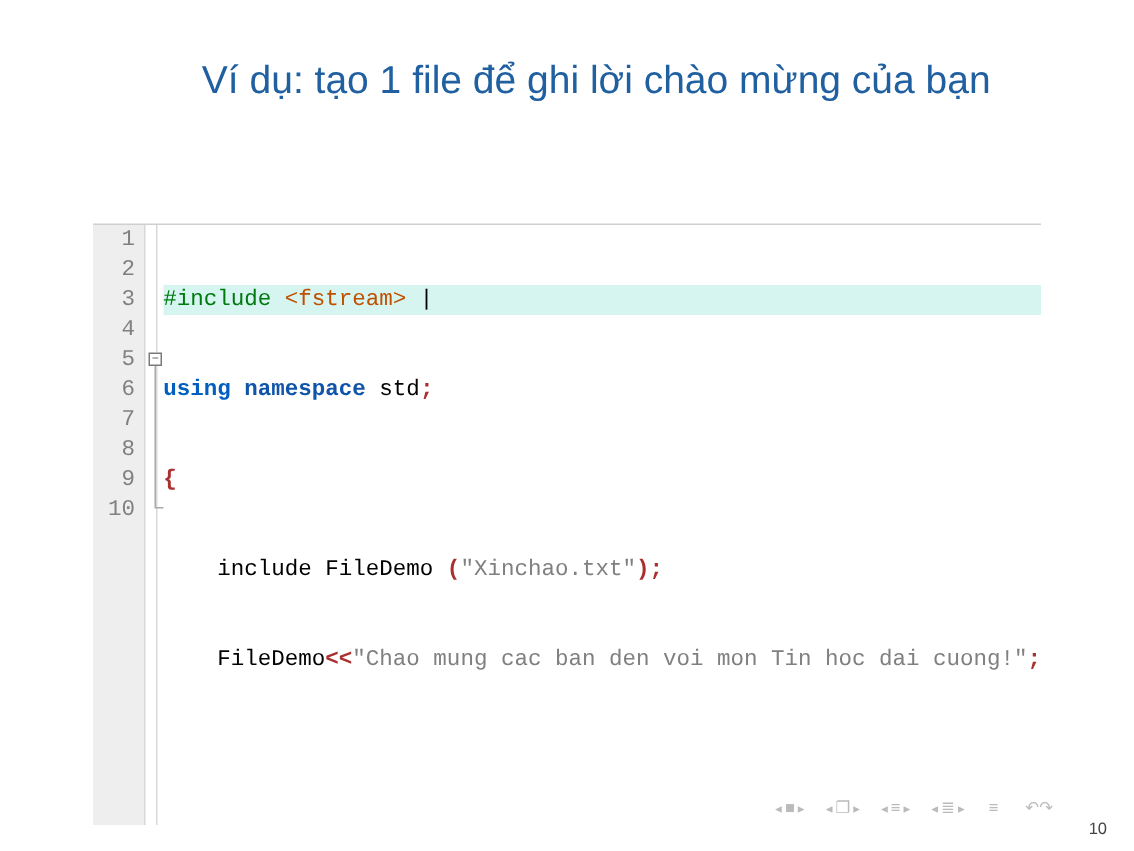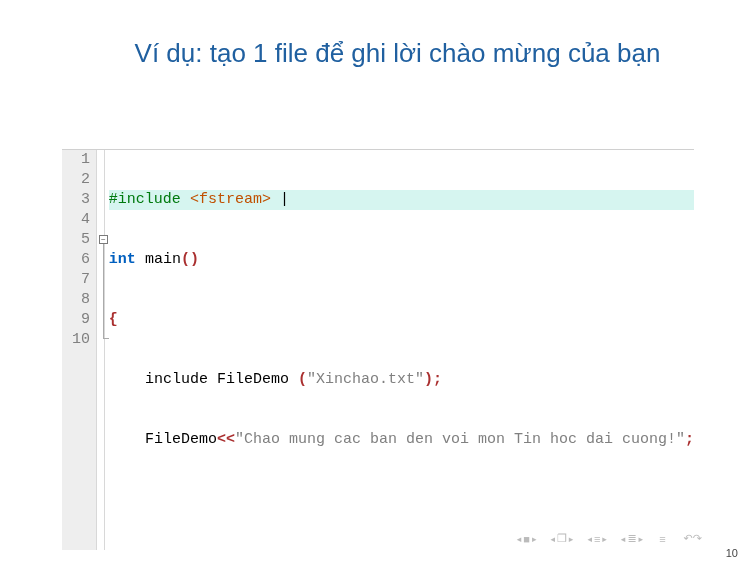--- a/index.html
+++ b/index.html
@@ -126,21 +126,21 @@
     <div class="ln">9</div>
     <div class="ln">10</div>
   </div>
   <div class="fold-col">
     <div class="fold-box" style="top:85px;">−</div>
     <div class="fold-line" style="top:94px;height:94px;"></div>
     <div class="fold-end" style="top:188px;"></div>
   </div>
   <div class="code">
     <div class="row hl"><span class="pp">#include </span><span class="ang">&lt;fstream&gt;</span> <span class="cursor">|</span></div>
-    <div class="row"><span class="kw">int</span><span class="id"> main</span><span class="pn">()</span></div>
+    <div class="row"><span class="kw">using</span> <span class="kw2">namespace</span><span class="id"> std</span><span class="pn">;</span></div>
     <div class="row"><span class="pn">{</span></div>
     <div class="row"><span>    </span><span class="id">include FileDemo </span><span class="pn">(</span><span class="str">"Xinchao.txt"</span><span class="pn">);</span></div>
     <div class="row"><span>    </span><span class="id">FileDemo</span><span class="op">&lt;&lt;</span><span class="str">"Chao mung cac ban den voi mon Tin hoc dai cuong!"</span><span class="pn">;</span></div>
     
     
     
   </div>
 </div>
 
 <div class="nav-bar">

